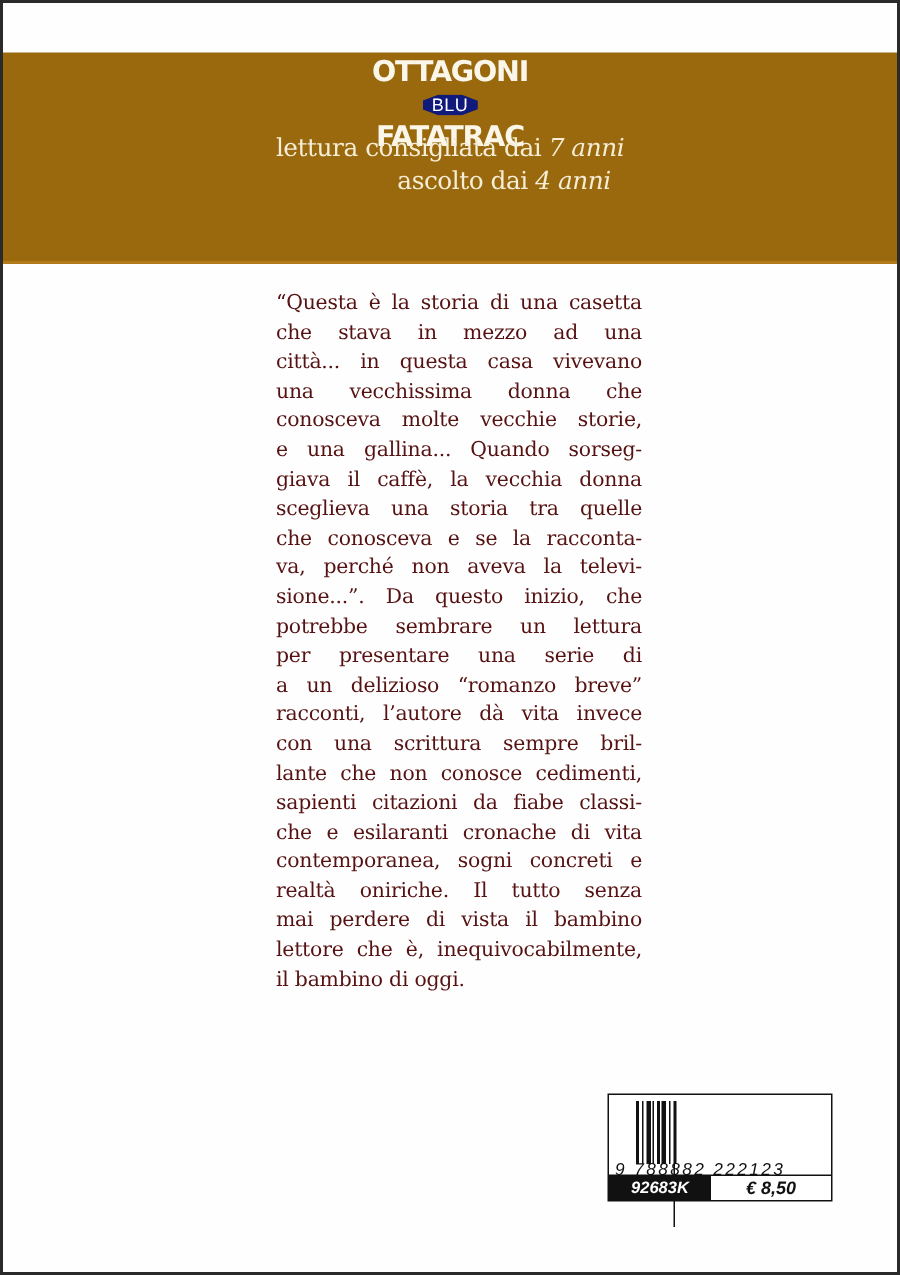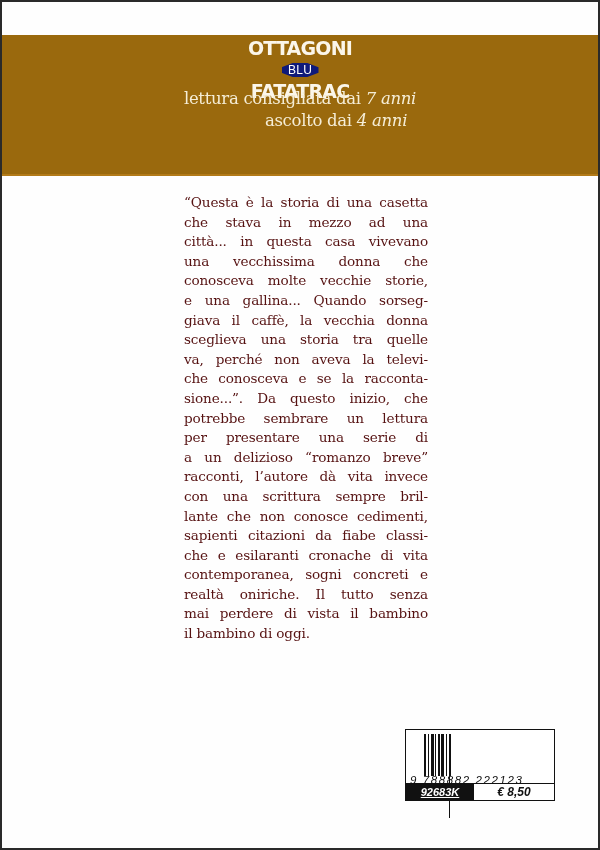--- a/index.html
+++ b/index.html
@@ -59,21 +59,21 @@
   .bars b { display: block; height: 100%; }
   .isbn-digits {
     position: absolute; left: 4px; top: 44px; width: 130px; font-family: "Liberation Sans", sans-serif;
     font-size: 11.5px; letter-spacing: 1.6px; color: #111; background: transparent; line-height: 12px;
   }
   .price-row {
     position: absolute; left: 0; bottom: 0; width: 100%; height: 16px; display: flex; border-top: 1.5px solid #111;
   }
   .code-cell {
     width: 68px; background: #111; color: #fff; font-family: "Liberation Sans", sans-serif;
-    font-size: 11px; font-weight: bold; display: flex; align-items: center; justify-content: center; text-decoration: underline;
+    font-size: 11px; font-weight: bold; display: flex; align-items: center; justify-content: center;
   }
   .price-cell {
     flex: 1; color: #111; font-family: "Liberation Sans", sans-serif; font-size: 12px; font-weight: bold;
     display: flex; align-items: center; justify-content: center;
   }
 </style>
 </head>
 <body>
 
 
@@ -100,34 +100,35 @@
 
   <div class="blurb">
     <span class="line">“Questa è la storia di una casetta</span>
     <span class="line">che stava in mezzo ad una</span>
     <span class="line">città... in questa casa vivevano</span>
     <span class="line">una vecchissima donna che</span>
     <span class="line">conosceva molte vecchie storie,</span>
     <span class="line">e una gallina... Quando sorseg-</span>
     <span class="line">giava il caffè, la vecchia donna</span>
     <span class="line">sceglieva una storia tra quelle</span>
+    <span class="line">che conosceva e se la racconta-</span>
     <span class="line">va, perché non aveva la televi-</span>
-    <span class="line">che conosceva e se la racconta-</span>
     <span class="line">sione...”. Da questo inizio, che</span>
     <span class="line">potrebbe sembrare un lettura</span>
     <span class="line">per presentare una serie di</span>
     <span class="line">a un delizioso “romanzo breve”</span>
     <span class="line">racconti, l’autore dà vita invece</span>
     <span class="line">con una scrittura sempre bril-</span>
     <span class="line">lante che non conosce cedimenti,</span>
     <span class="line">sapienti citazioni da fiabe classi-</span>
     <span class="line">che e esilaranti  cronache di vita</span>
     <span class="line">contemporanea, sogni concreti e</span>
     <span class="line">realtà oniriche. Il tutto senza</span>
     <span class="line">mai perdere di vista il bambino</span>
+    <span class="line">lettore che è, inequivocabilmente,</span>
     <span class="line last">il bambino di oggi.</span>
   </div>
 
   <div class="barcode-box">
     <div class="bars">
       <i style="width:2px"></i>
         <b style="width:2px"></b>
         <i style="width:1px"></i>
         <b style="width:2px"></b>
       <i style="width:3px"></i>

